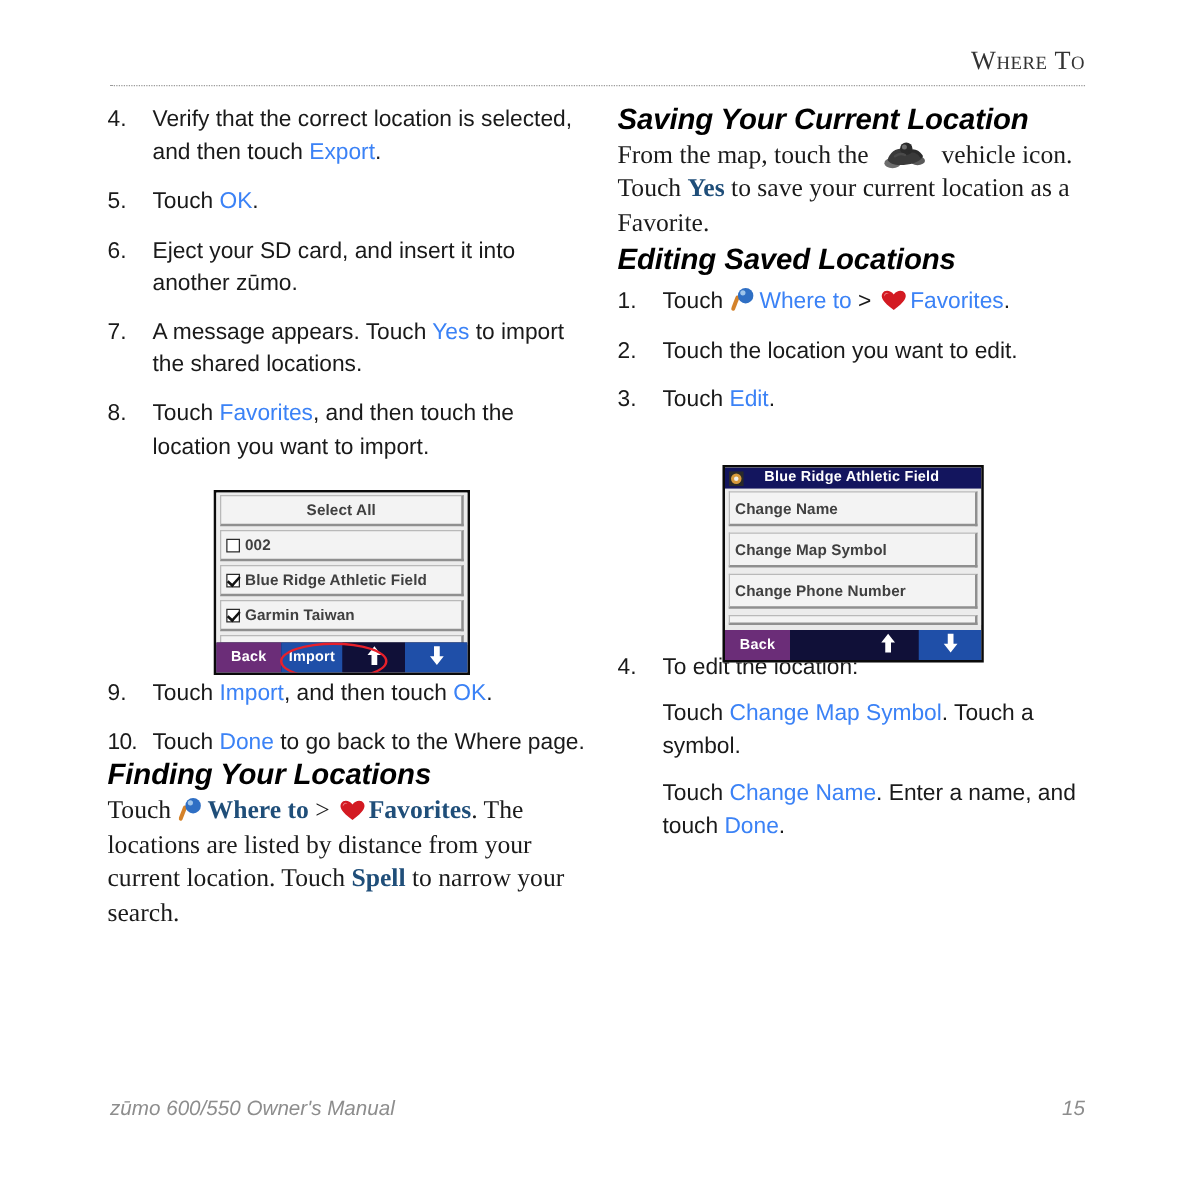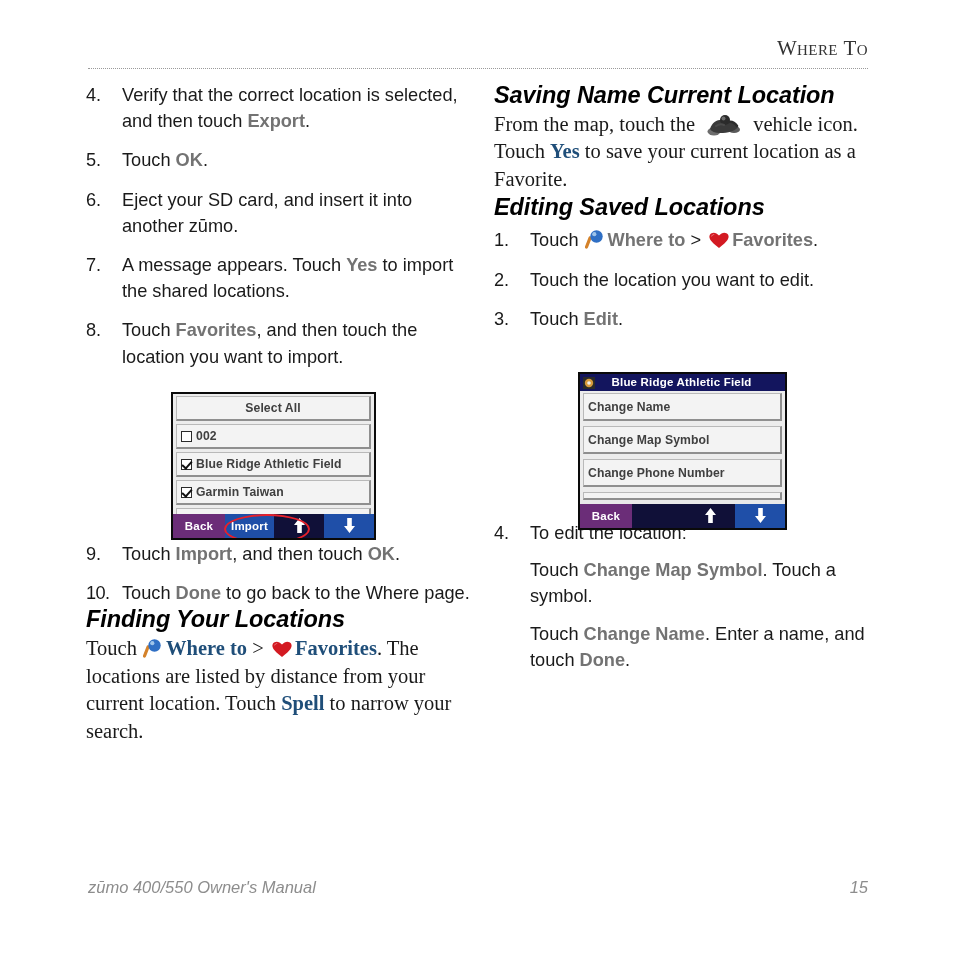--- a/index.html
+++ b/index.html
@@ -113,22 +113,22 @@
   p.serif {
     font-family: "Liberation Serif", serif;
     font-size: 20.5px;
     line-height: 1.35;
     margin: 1px 0 0 0;
     color: #1a1a1a;
   }
 
   
   .ui {
-    color: #737373;
-    font-weight: bold;
+    color: #3b82f6;
+    font-weight: normal;
   }
   .ui-serif {
     color: #1f4e79;
     font-weight: bold;
     font-family: "Liberation Serif", serif;
   }
   .gt { color: #1a1a1a; font-weight: normal; }
 
   
   .inline-icon {
@@ -381,21 +381,21 @@
             <path d="M7.5 16 L13 9 L9.8 9 L9.8 1 L5.2 1 L5.2 9 L2 9 Z" fill="#ffffff"></path>
           </svg>
         </span>
       </div>
     </div>
     <div class="highlight-ellipse" style="left:51px; top:120px; width:82px; height:26px;"></div>
   </div>
 
   <div class="col col-right">
 
-    <h2 class="sec">Saving Name Current Location</h2>
+    <h2 class="sec">Saving Your Current Location</h2>
 
     <p class="serif"><span>From the map, touch the </span><span class="inline-icon icon-moto"><svg viewBox="0 0 40 24" xmlns="http://www.w3.org/2000/svg">
           <ellipse cx="10" cy="18.5" rx="6.5" ry="4" fill="#6d6d6d"></ellipse>
           <ellipse cx="30" cy="16.5" rx="6" ry="3.6" fill="#5a5a5a"></ellipse>
           <path d="M6 16 C8 9 14 6 20 7 C26 8 31 10 34 14 C31 18 24 20 16 20 C11 20 7.5 18.5 6 16 Z" fill="#3a3a3a"></path>
           <circle cx="21" cy="7" r="5" fill="#2b2b2b"></circle>
           <circle cx="19.5" cy="5.5" r="2" fill="#6e6e6e"></circle>
           <path d="M24 9 C28 8 31 10 33 13" stroke="#2b2b2b" stroke-width="2.6" fill="none" stroke-linecap="round"></path>
           <path d="M12 13 C15 11 18 11 20 12" stroke="#4a4a4a" stroke-width="2" fill="none" stroke-linecap="round"></path>
         </svg></span><span> vehicle icon. Touch </span><span class="ui-serif">Yes</span><span> to save your current location as a Favorite.</span></p>
@@ -473,17 +473,17 @@
         <span>
           <svg class="arrow-svg" viewBox="0 0 15 17" xmlns="http://www.w3.org/2000/svg">
             <path d="M7.5 16 L13 9 L9.8 9 L9.8 1 L5.2 1 L5.2 9 L2 9 Z" fill="#ffffff"></path>
           </svg>
         </span>
       </div>
     </div>
   </div>
 
   <div class="footer">
-    <span>zūmo 400/550 Owner's Manual</span>
+    <span>zūmo 600/550 Owner's Manual</span>
     <span>15</span>
   </div>
 
 </div>
 
 </body></html>

